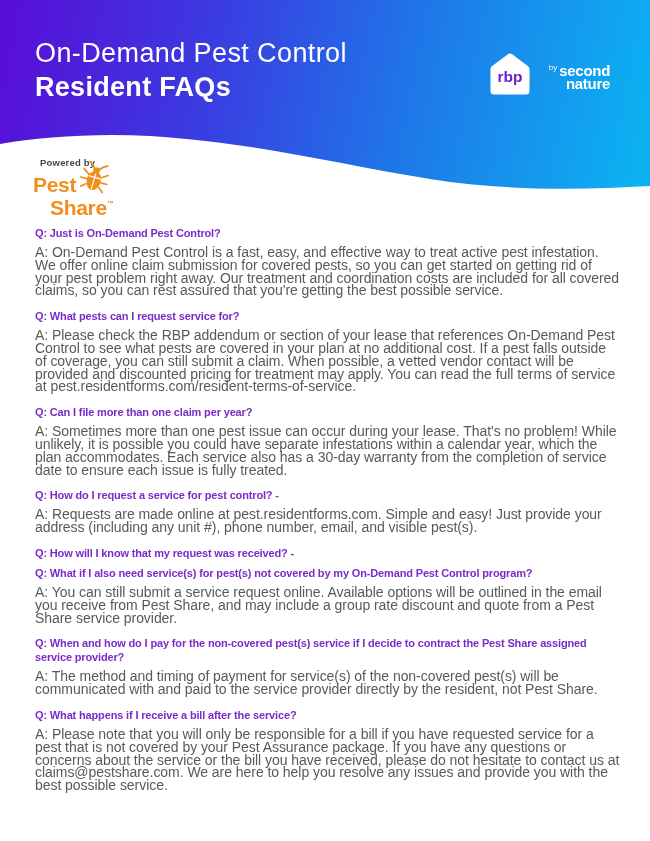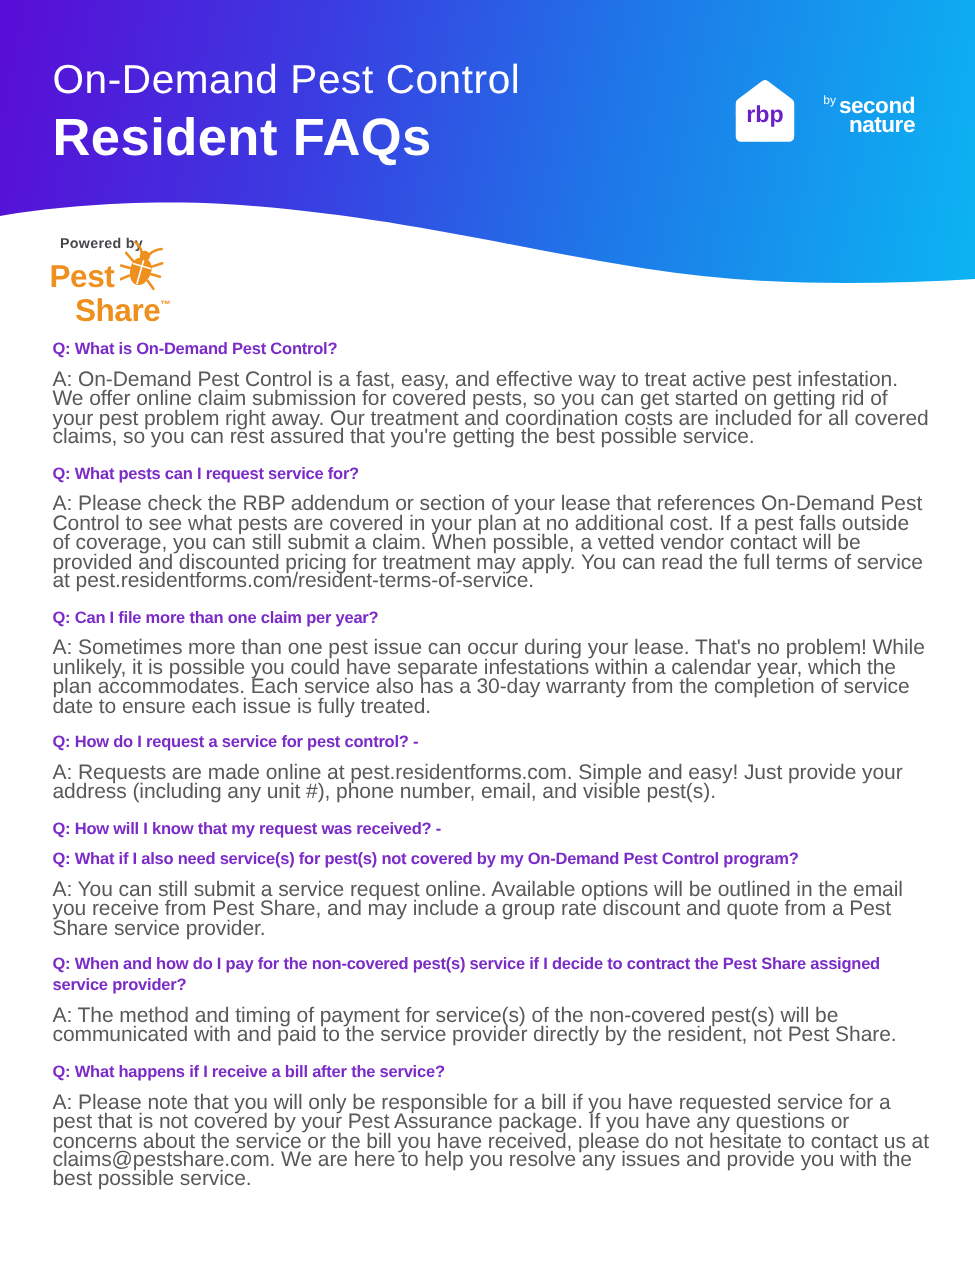--- a/index.html
+++ b/index.html
@@ -5,21 +5,21 @@
   html,body{margin:0;padding:0;background:#ffffff;}
   body{width:650px;height:841px;overflow:hidden;font-family:"Liberation Sans",sans-serif;}
   .page{position:relative;width:650px;height:621px;background:#ffffff;}
 
   
   .hero{position:absolute;top:0;left:0;width:650px;height:200px;}
   .hero svg.wave{position:absolute;top:0;left:0;display:block;}
   .hero-inner{position:absolute;top:0;left:0;width:650px;height:200px;}
   .title1{position:absolute;left:35px;top:38px;font-size:27px;font-weight:500;
           letter-spacing:.4px;color:#ffffff;}
-  .title2{position:absolute;left:35px;top:72px;font-size:35px;font-weight:700;
+  .title2{position:absolute;left:35px;top:72px;font-size:27px;font-weight:700;
           letter-spacing:.3px;color:#ffffff;}
 
   
   .rbp-lockup{position:absolute;top:48px;right:40px;display:flex;align-items:center;gap:10px;text-align:right;}
   .sn-text{color:#ffffff;line-height:13px;white-space:nowrap;}
   .sn-by{font-size:8px;font-weight:400;vertical-align:6px;margin-right:2px;opacity:.95;}
   .sn-word{font-size:15px;font-weight:700;letter-spacing:-.3px;}
   .sn-line2{padding-left:20px;}
 
   
@@ -100,21 +100,21 @@
         </g>
       </svg>
     </div>
     <div class="ps-word ps-share">
       <span>Share</span><span class="ps-tm">™</span>
     </div>
   </div>
 
   <main class="faq-list">
     <section class="faq-item">
-      <h3 class="q">Q: What is On-Demand Pest Control?</h3>
+      <h3 class="q">Q: Just is On-Demand Pest Control?</h3>
       <p class="a">A: On-Demand Pest Control is a fast, easy, and effective way to treat active pest infestation. We offer online claim submission for covered pests, so you can get started on getting rid of your pest problem right away. Our treatment and coordination costs are included for all covered claims, so you can rest assured that you're getting the best possible service.</p>
     </section>
 
     <section class="faq-item">
       <h3 class="q">Q: What pests can I request service for?</h3>
       <p class="a">A: Please check the RBP addendum or section of your lease that references On-Demand Pest Control to see what pests are covered in your plan at no additional cost. If a pest falls outside of coverage, you can still submit a claim. When possible, a vetted vendor contact will be provided and discounted pricing for treatment may apply. You can read the full terms of service at pest.residentforms.com/resident-terms-of-service.</p>
     </section>
 
     <section class="faq-item">
       <h3 class="q">Q: Can I file more than one claim per year?</h3>

